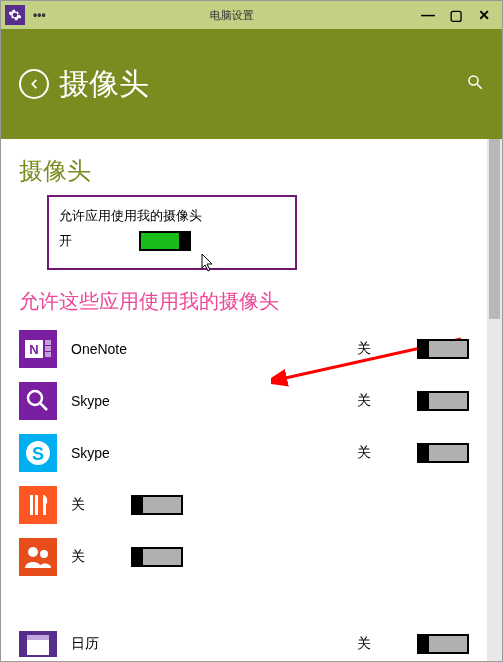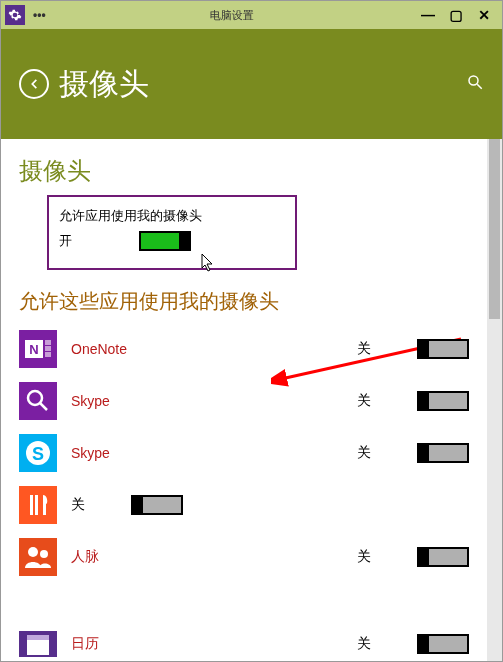--- a/index.html
+++ b/index.html
@@ -18,21 +18,21 @@
   .header-title { font-size: 30px; font-weight: 300; flex: 1; }
   .search-btn { cursor: pointer; }
   .search-btn svg { width: 18px; height: 18px; }
   
   .content { display: flex; height: calc(662px - 28px - 110px); }
   .main { width: 487px; padding: 16px 18px 0 18px; overflow: hidden; position: relative; }
   .scrollbar-track { width: 15px; background: #e8e8e8; position: relative; }
   .scrollbar-thumb { position: absolute; top: 0; left: 2px; width: 11px; height: 180px; background: #b8b8b8; }
   
   .section-title-lg { font-size: 24px; color: #7a8b1f; font-weight: 400; margin-bottom: 8px; }
-  .section-title-md { font-size: 20px; color: #a16207; font-weight: 400; margin: 18px 0 8px 0; }
+  .section-title-md { font-size: 20px; color: #ec4899; font-weight: 400; margin: 18px 0 8px 0; }
   
   .highlight-box { border: 2px solid #701a75; padding: 10px 60px 17px 10px; width: 250px; margin-bottom: 6px; position: relative; margin-left: 28px; }
   .allow-label { font-size: 13px; color: #000; margin-bottom: 6px; }
   .toggle-row { display: flex; align-items: center; }
   .toggle-state { font-size: 13px; color: #000; width: 80px; }
   
   .toggle { width: 52px; height: 20px; border: 2px solid #000; position: relative; cursor: pointer; }
   .toggle .fill { position: absolute; top: 0; left: 0; bottom: 0; }
   .toggle .knob { position: absolute; top: 0; bottom: 0; width: 10px; background: #000; }
   .toggle.on .fill { width: 38px; background: #1abc1a; }
@@ -43,21 +43,21 @@
   
   .cursor { position: absolute; left: 152px; top: 56px; }
   .cursor svg { width: 14px; height: 20px; }
   
   .arrow-annot { position: absolute; left: 270px; top: 190px; pointer-events: none; }
   
   .app-list { margin-top: 8px; }
   .app-row { display: flex; align-items: center; height: 52px; }
   .app-icon { width: 38px; height: 38px; display: flex; align-items: center; justify-content: center; margin-right: 14px; }
   .app-icon svg { width: 38px; height: 38px; }
-  .app-name { flex: 1; font-size: 14px; color: #b91c1c; }
+  .app-name { flex: 1; font-size: 14px; color: #000000; }
   .app-state { font-size: 14px; color: #000; width: 60px; }
   .app-row .toggle { margin-right: 0; }
 </style>
 </head>
 <body>
 
 <div class="titlebar">
   <div class="icon">
     <svg viewBox="0 0 24 24">
         <path fill="#fff" d="M12 8a4 4 0 100 8 4 4 0 000-8zm9 4a7 7 0 01-.1 1.2l2 1.6-2 3.4-2.4-1a7 7 0 01-2 1.2l-.4 2.6h-4l-.4-2.6a7 7 0 01-2-1.2l-2.4 1-2-3.4 2-1.6A7 7 0 013 12a7 7 0 01.1-1.2l-2-1.6 2-3.4 2.4 1a7 7 0 012-1.2L7.9 3h4l.4 2.6a7 7 0 012 1.2l2.4-1 2 3.4-2 1.6c.1.4.1.8.1 1.2z"></path>
@@ -188,21 +188,20 @@
       <div class="app-row">
         <div class="app-icon">
             <svg viewBox="0 0 38 38">
               <rect width="38" height="38" fill="#e74c1b"></rect>
               <circle cx="14" cy="14" r="5" fill="#fff"></circle>
               <circle cx="25" cy="16" r="4" fill="#fff"></circle>
               <path d="M6 30 C6 22 22 22 22 30 Z" fill="#fff"></path>
               <path d="M20 30 C20 24 32 24 32 30 Z" fill="#fff"></path>
             </svg>
           </div>
-        <div class="app-name">人脉</div>
         <div class="app-state">关</div>
         <div class="toggle off">
             <div class="fill"></div>
             <div class="rest"></div>
           </div>
       </div>
 
       <div class="app-row" style="height:26px;overflow:hidden;margin-top:48px;">
         <div class="app-icon">
             <svg viewBox="0 0 38 38">

